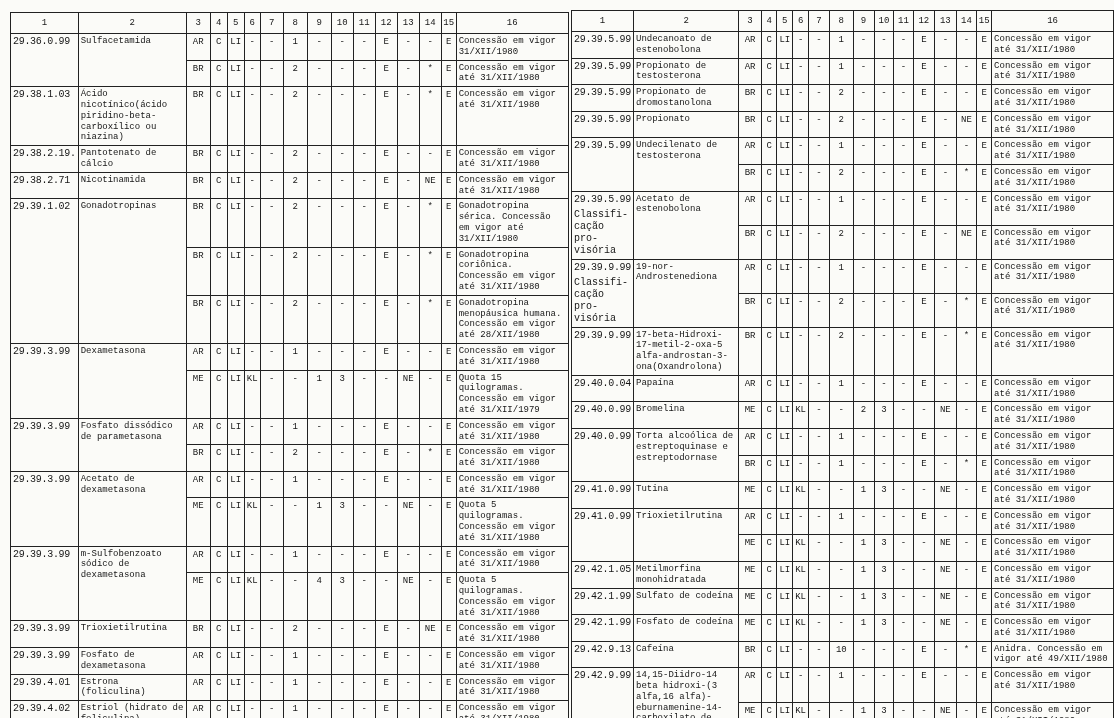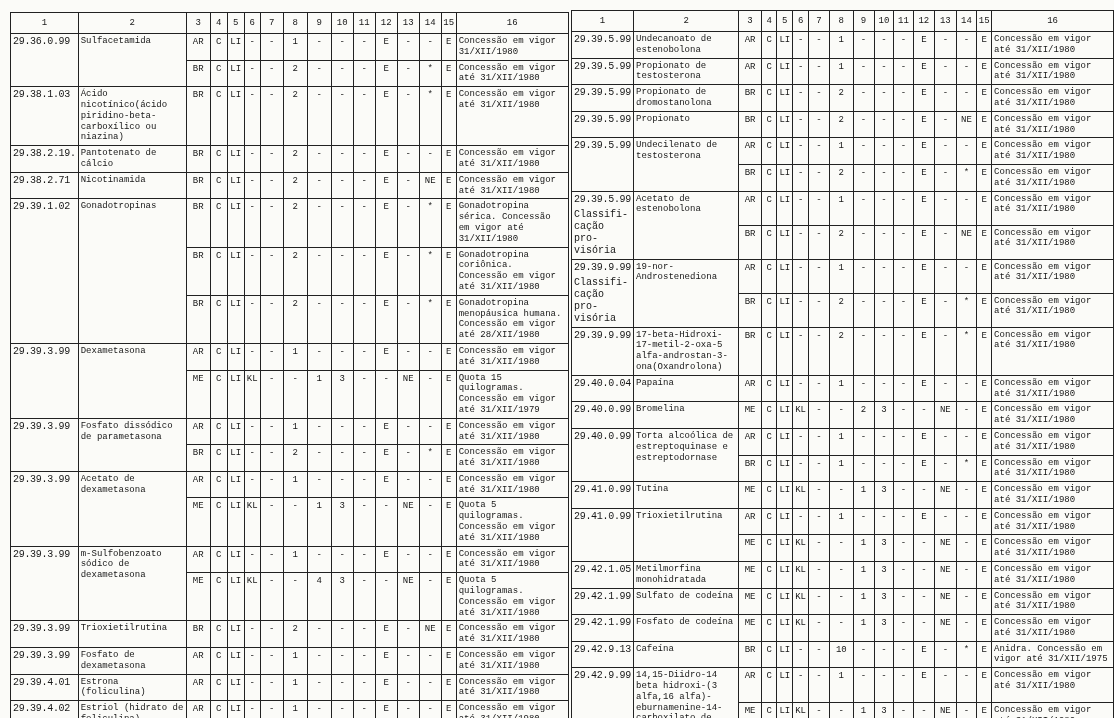--- a/index.html
+++ b/index.html
@@ -900,21 +900,21 @@
           <td class="val">-</td>
           <td class="val">-</td>
           <td class="val">10</td>
           <td class="val">-</td>
           <td class="val">-</td>
           <td class="val">-</td>
           <td class="val">E</td>
           <td class="val">-</td>
           <td class="val">*</td>
           <td class="val">E</td>
-          <td class="note">Anidra. Concessão em vigor até 31/XII/1975</td>
+          <td class="note">Anidra. Concessão em vigor até 49/XII/1980</td>
         </tr>
         <tr>
           <td class="code" rowspan="2">
             <div>29.42.9.99</div>
           </td>
           <td class="name" rowspan="2">14,15-Diidro-14 beta hidroxi-(3 alfa,16 alfa)-eburnamenine-14-carboxilato de metila (Vincamina)</td>
           <td class="val">AR</td>
           <td class="val">C</td>
           <td class="val">LI</td>
           <td class="val">-</td>

